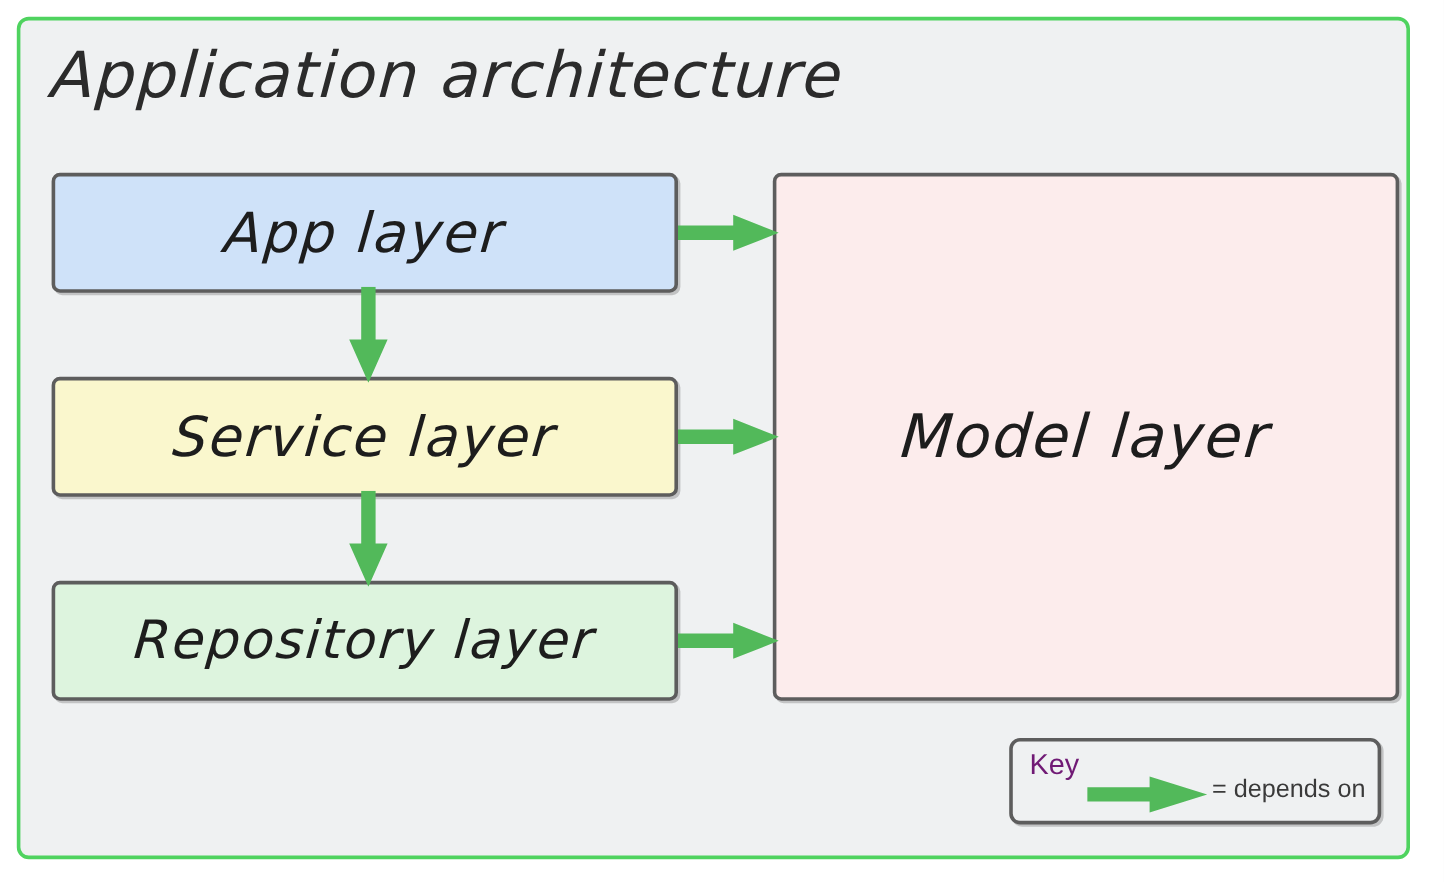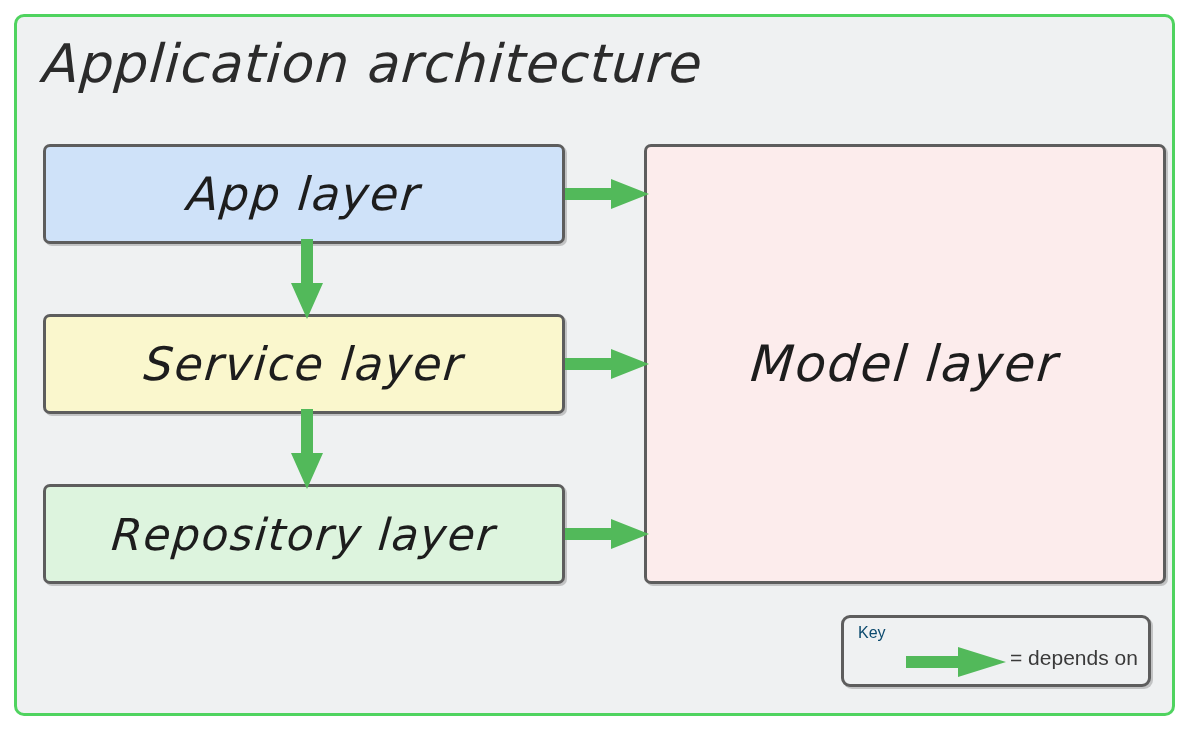--- a/index.html
+++ b/index.html
@@ -94,22 +94,22 @@
     box-sizing: border-box;
     background: #eff1f2;
     border: 3px solid #5d5d5d;
     border-radius: 9px;
     box-shadow: 2px 2px 0 rgba(90,90,90,0.30);
   }
   #key-title {
     position: absolute;
     left: 14px;
     top: 6px;
-    font-size: 16px;
-    color: #0c4a6e;
+    font-size: 24px;
+    color: #701a75;
     font-family: "Liberation Sans", sans-serif;
   }
   #key-arrow {
     position: absolute;
     left: 62px;
     top: 28px;
     width: 100px;
     height: 32px;
   }
   #key-text {

